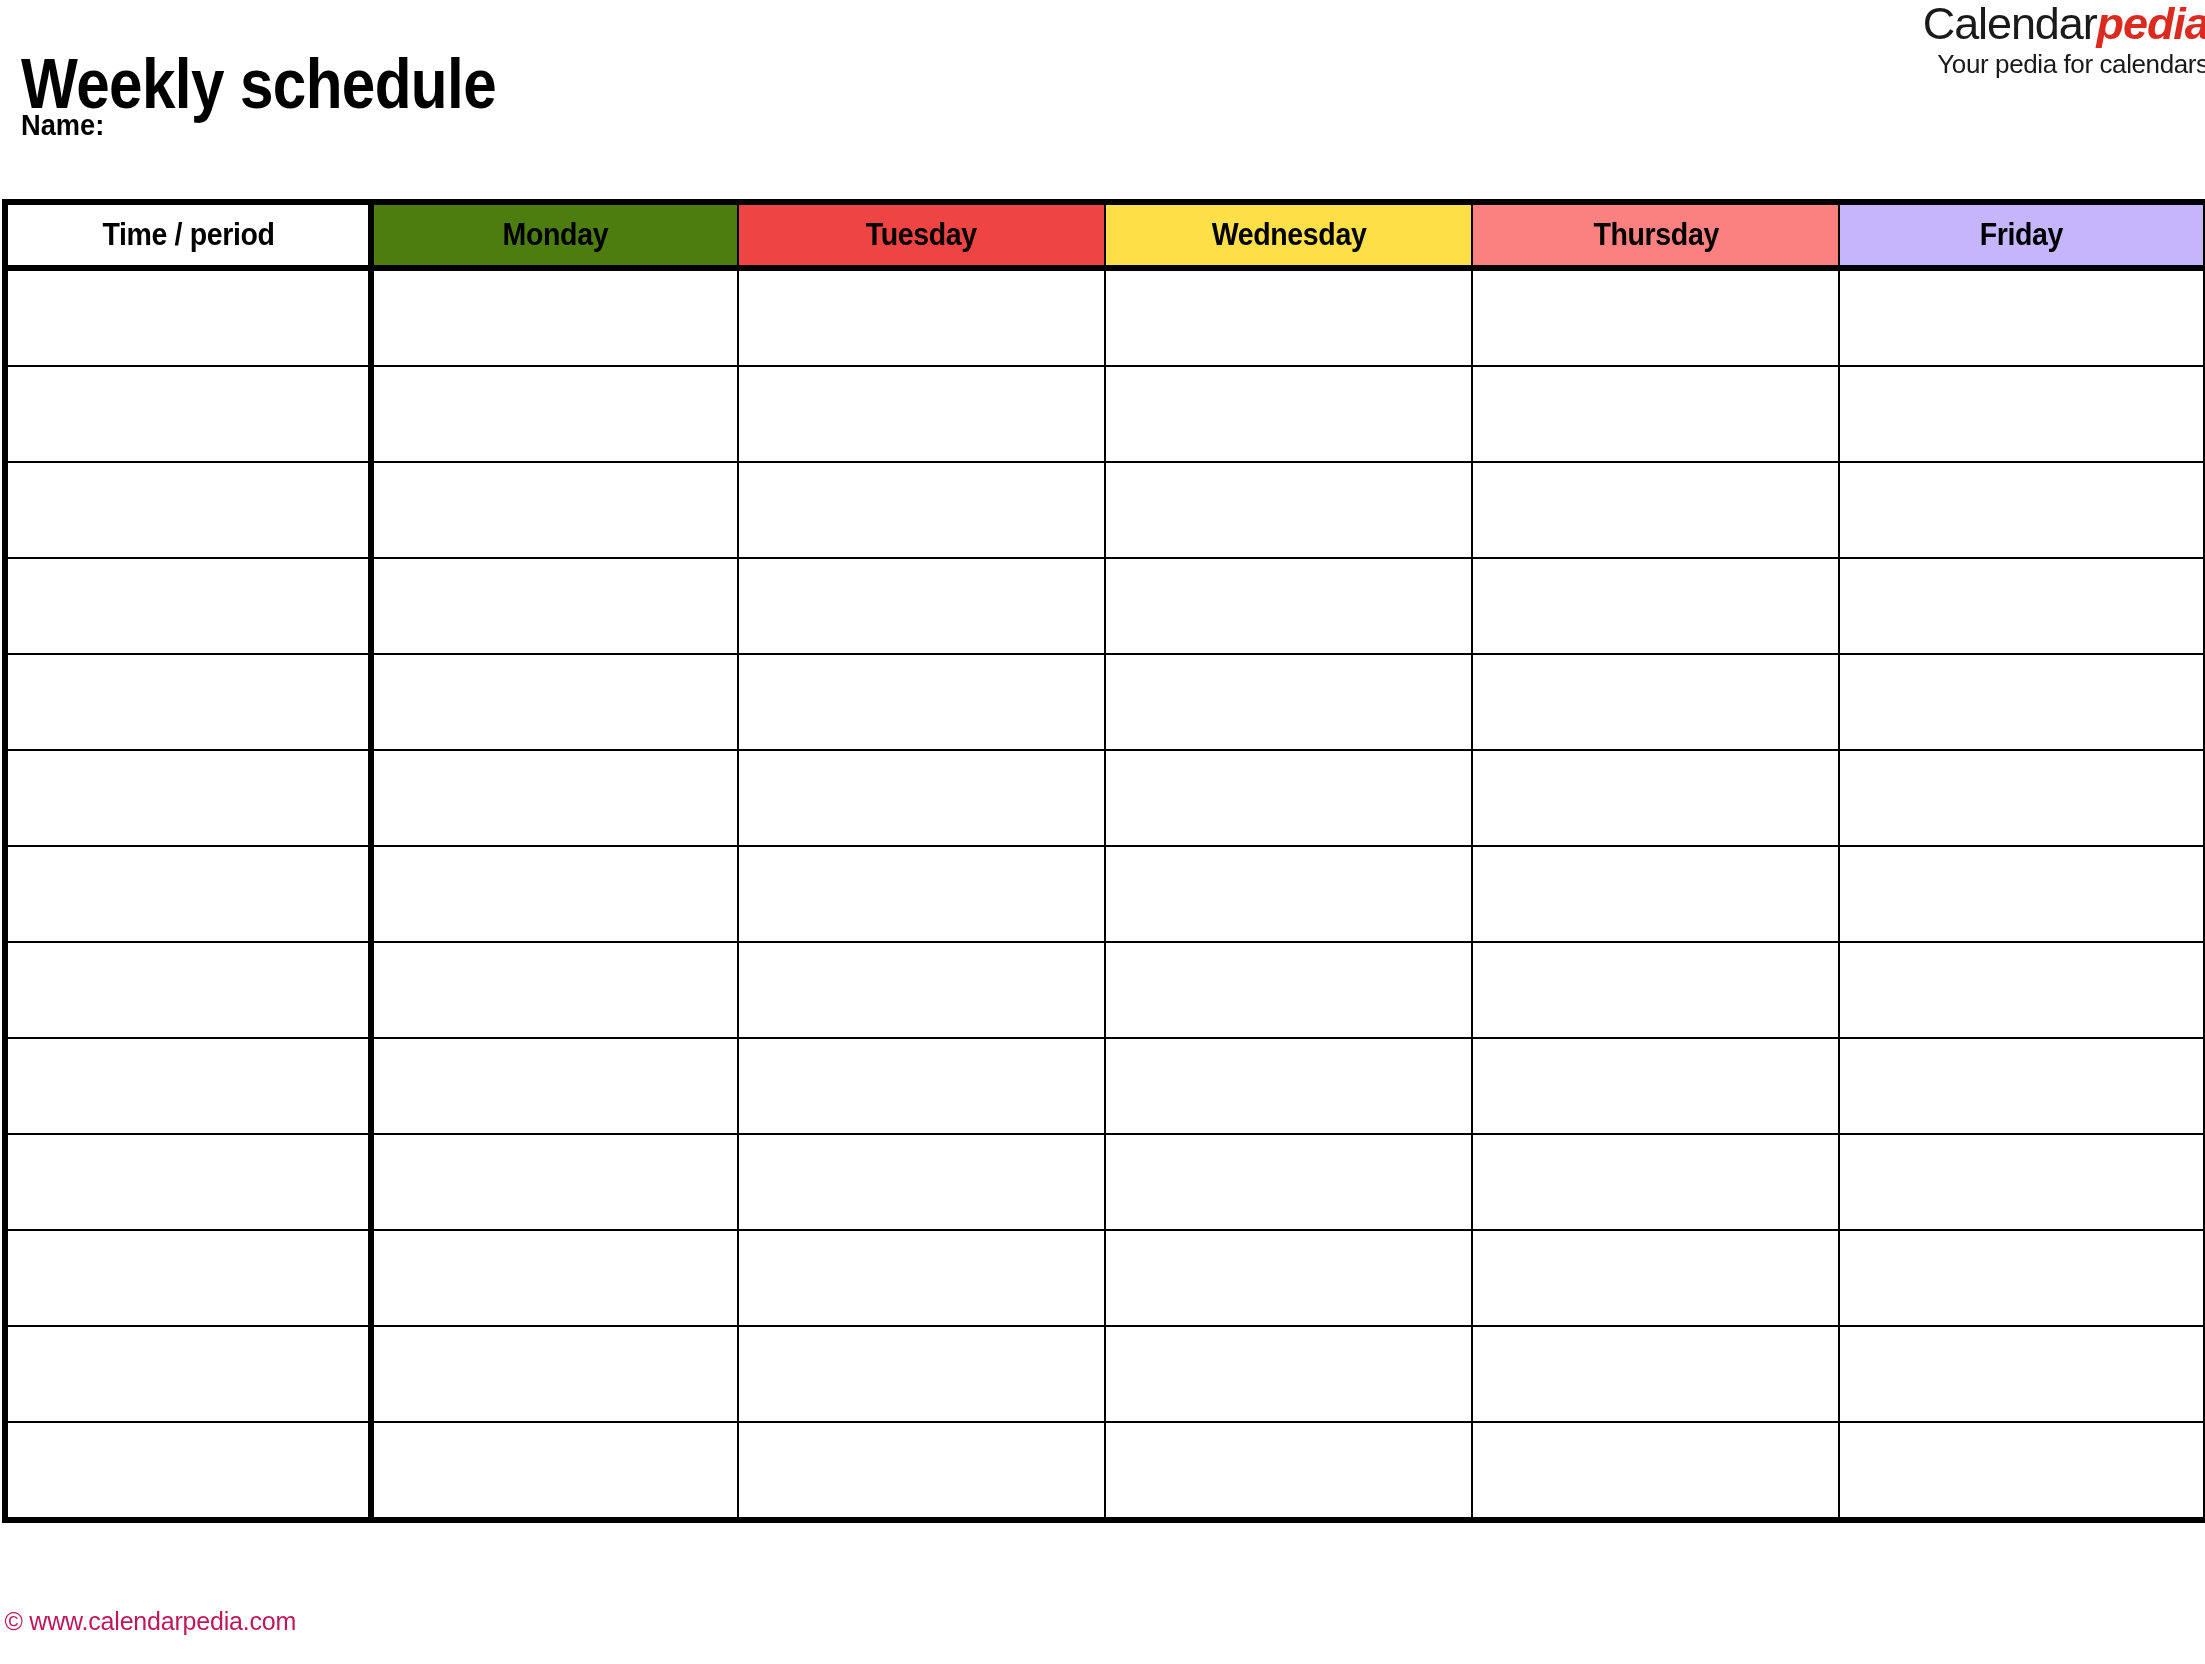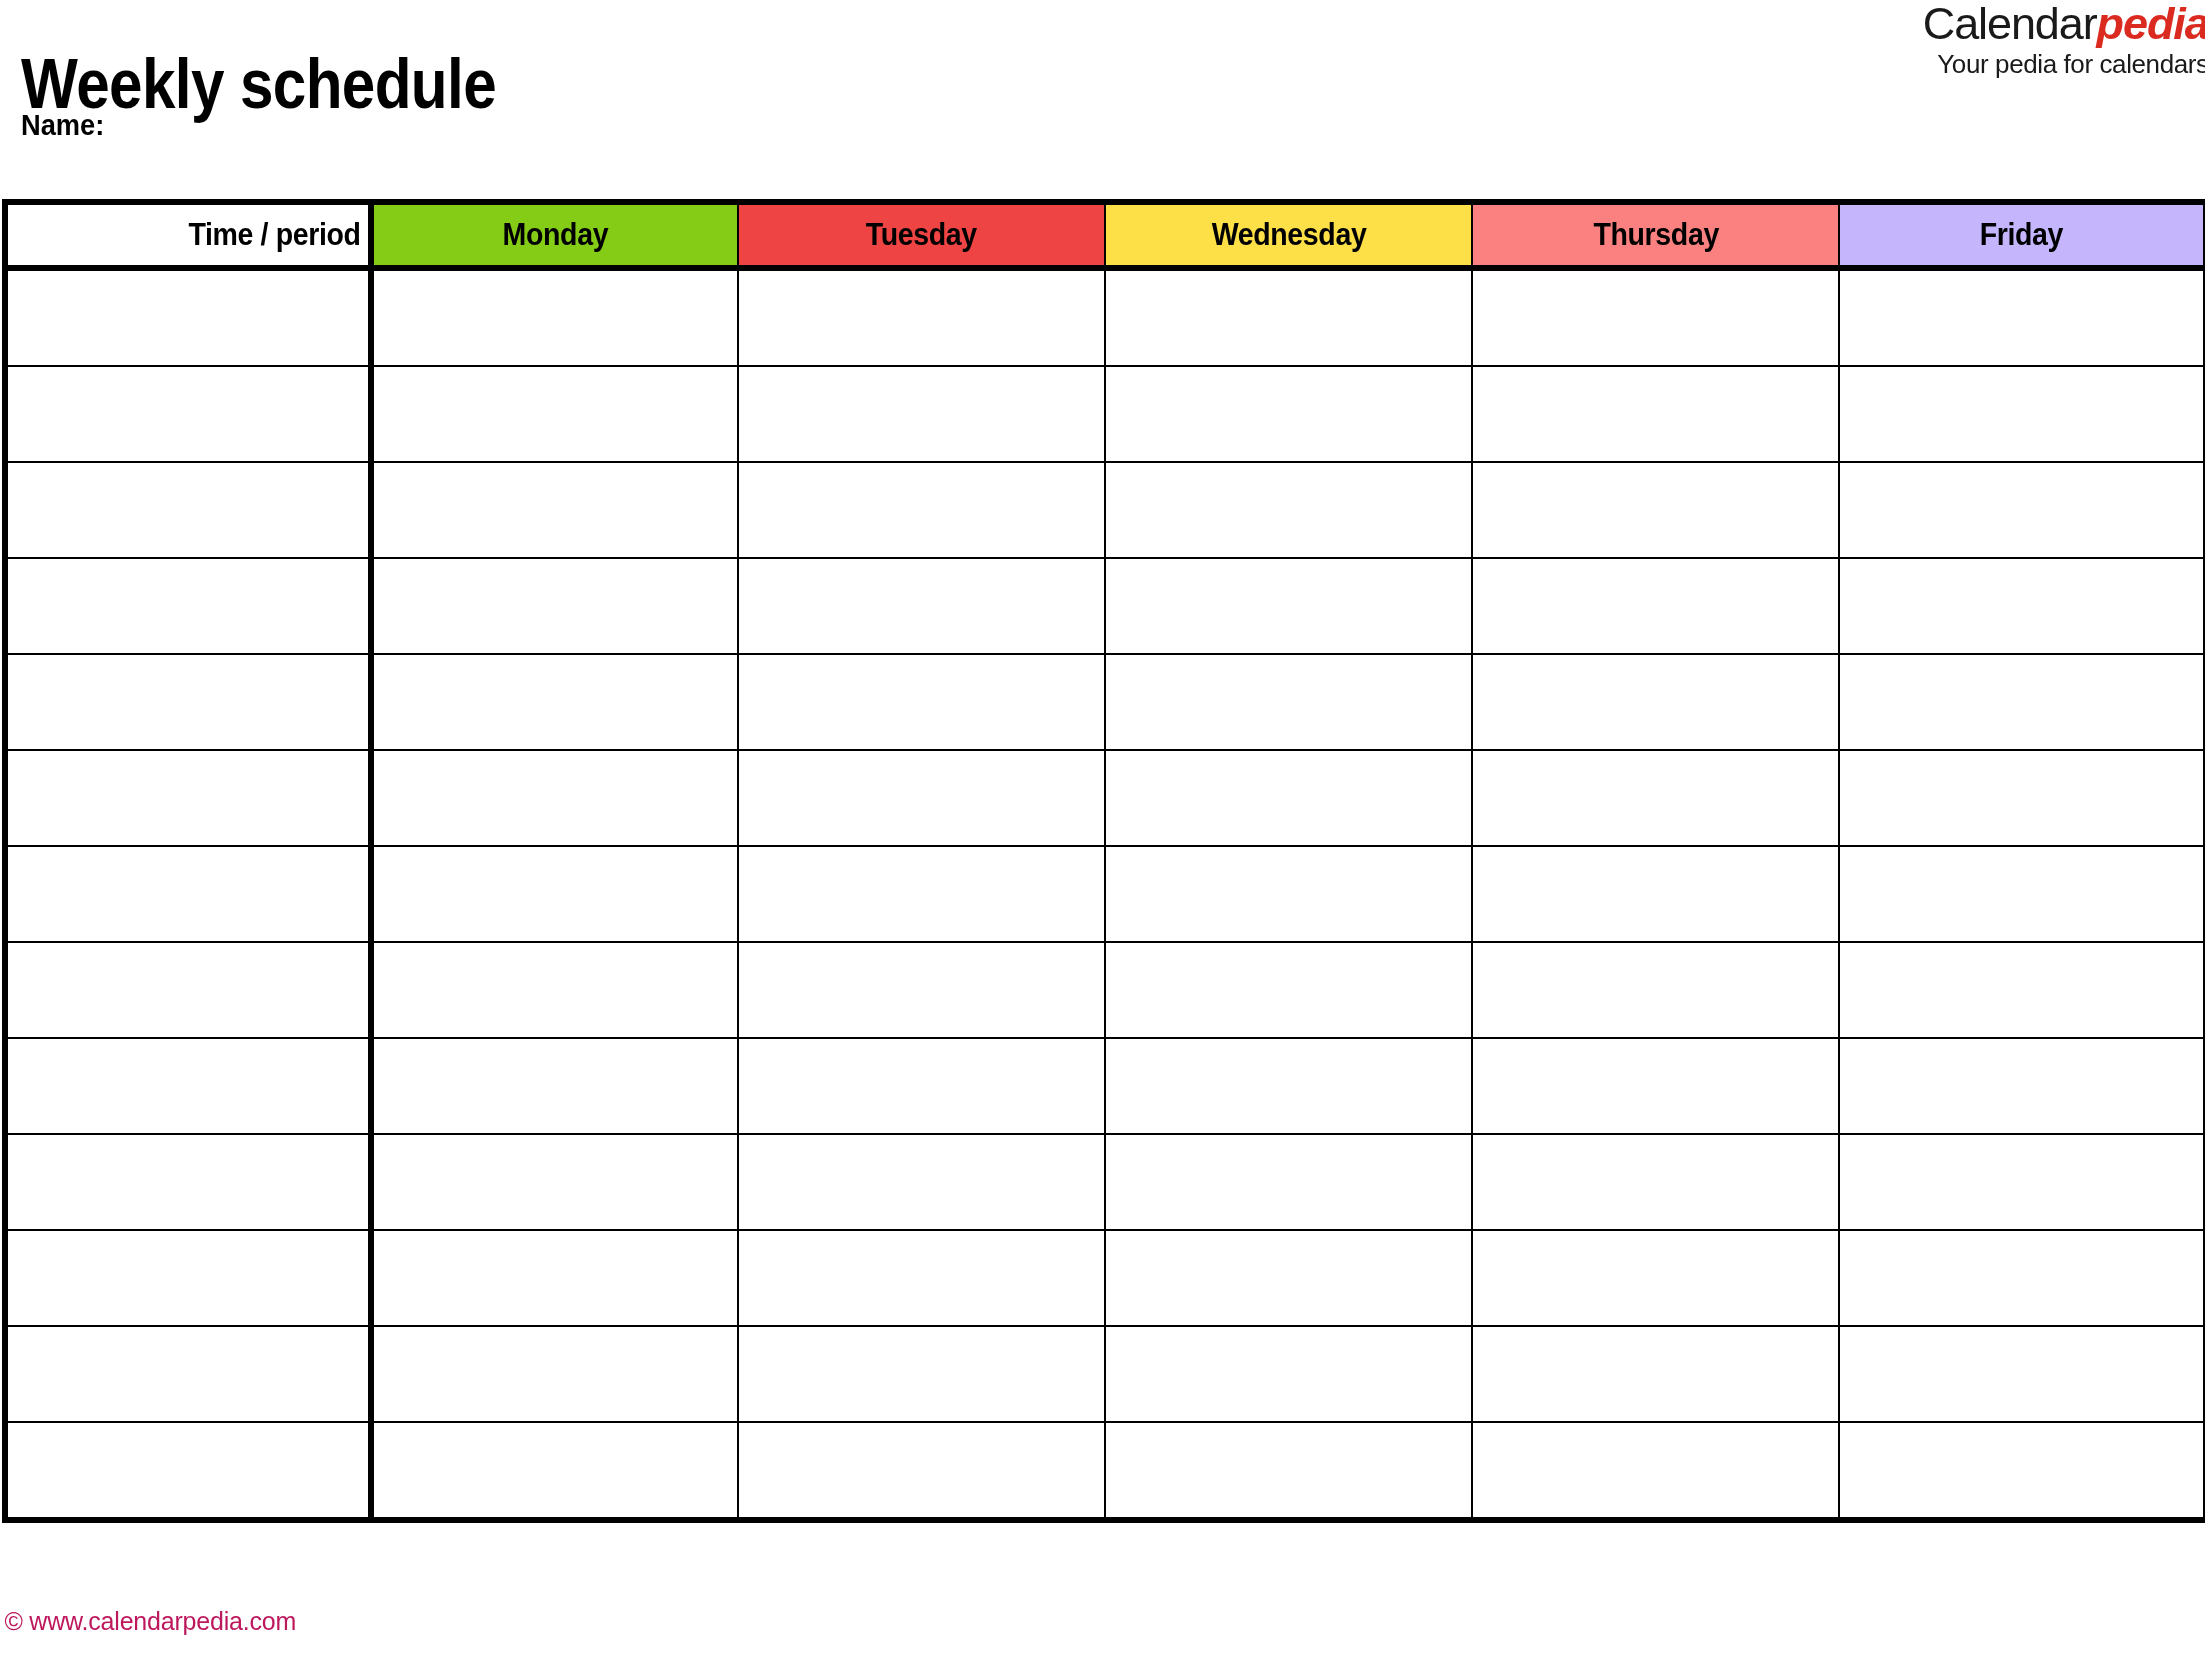--- a/index.html
+++ b/index.html
@@ -114,21 +114,20 @@
     border-bottom: 6.6px solid #000000;
     letter-spacing: -0.4px;
   }
   #schedule-table thead th .hdr-text {
     display: inline-block;
     transform: scaleX(0.92);
   }
   #schedule-table thead th.th-time {
     border-left: 6.6px solid #000000;
     border-right: 6.6px solid #000000;
-    text-align: right;
   }
   #schedule-table thead th.th-last {
     border-right: 6.6px solid #000000;
   }
 
   
   #schedule-table tbody td {
     height: 94px;
   }
   #schedule-table tbody td.cell-time {
@@ -178,21 +177,21 @@
     <col class="col-day">
     <col class="col-day">
     <col class="col-day">
   </colgroup>
 
   <thead>
     <tr>
       <th class="th-time" style="background: rgb(255, 255, 255);">
         <span class="hdr-text">Time / period</span>
       </th>
-      <th style="background: #84cc16;">
+      <th style="background: #4d7c0f;">
         <span class="hdr-text">Monday</span>
       </th>
       <th style="background: #ef4444;">
         <span class="hdr-text">Tuesday</span>
       </th>
       <th style="background: #fde047;">
         <span class="hdr-text">Wednesday</span>
       </th>
       <th style="background: rgb(251, 128, 128); margin-left: 32px;">
         <span class="hdr-text">Thursday</span>

